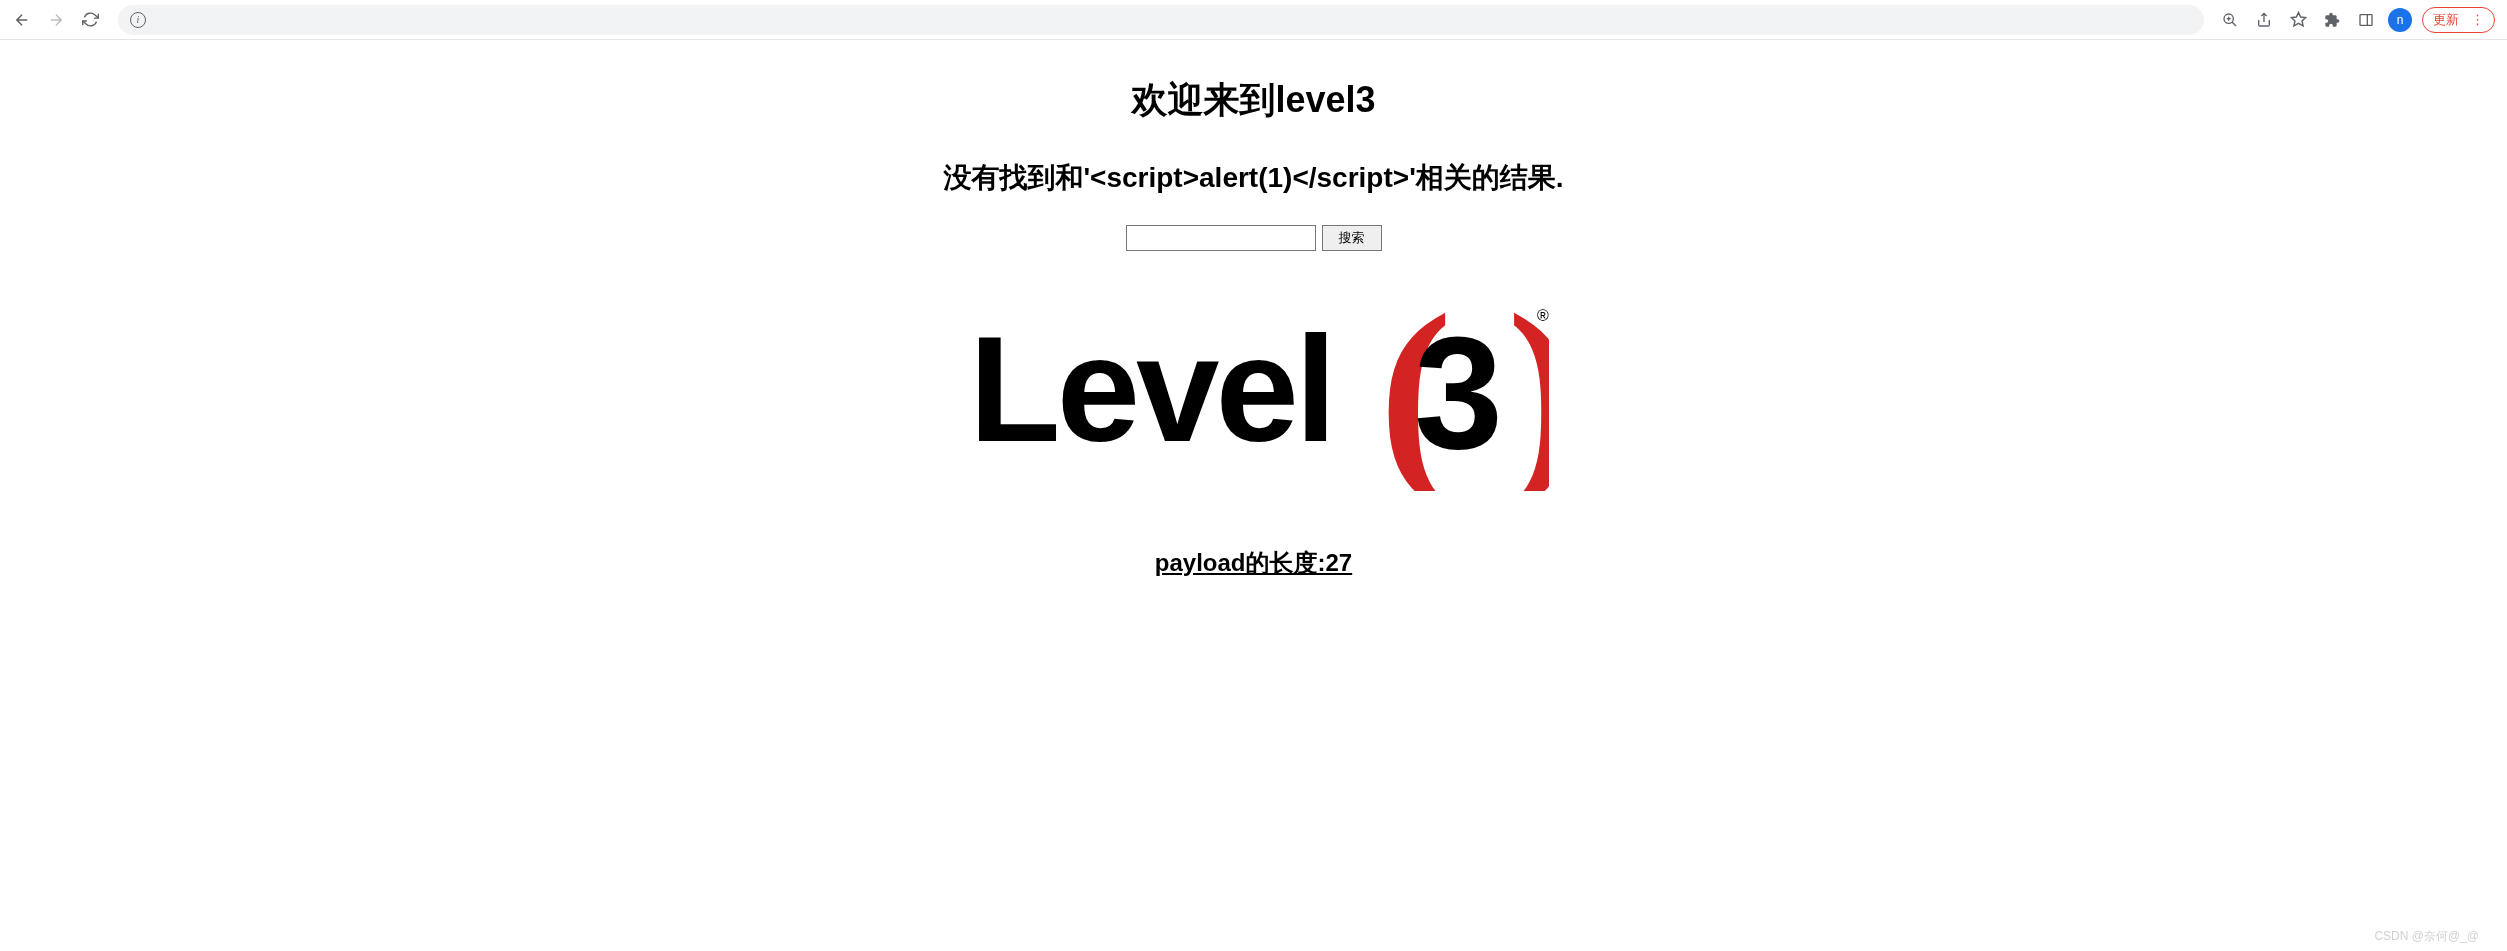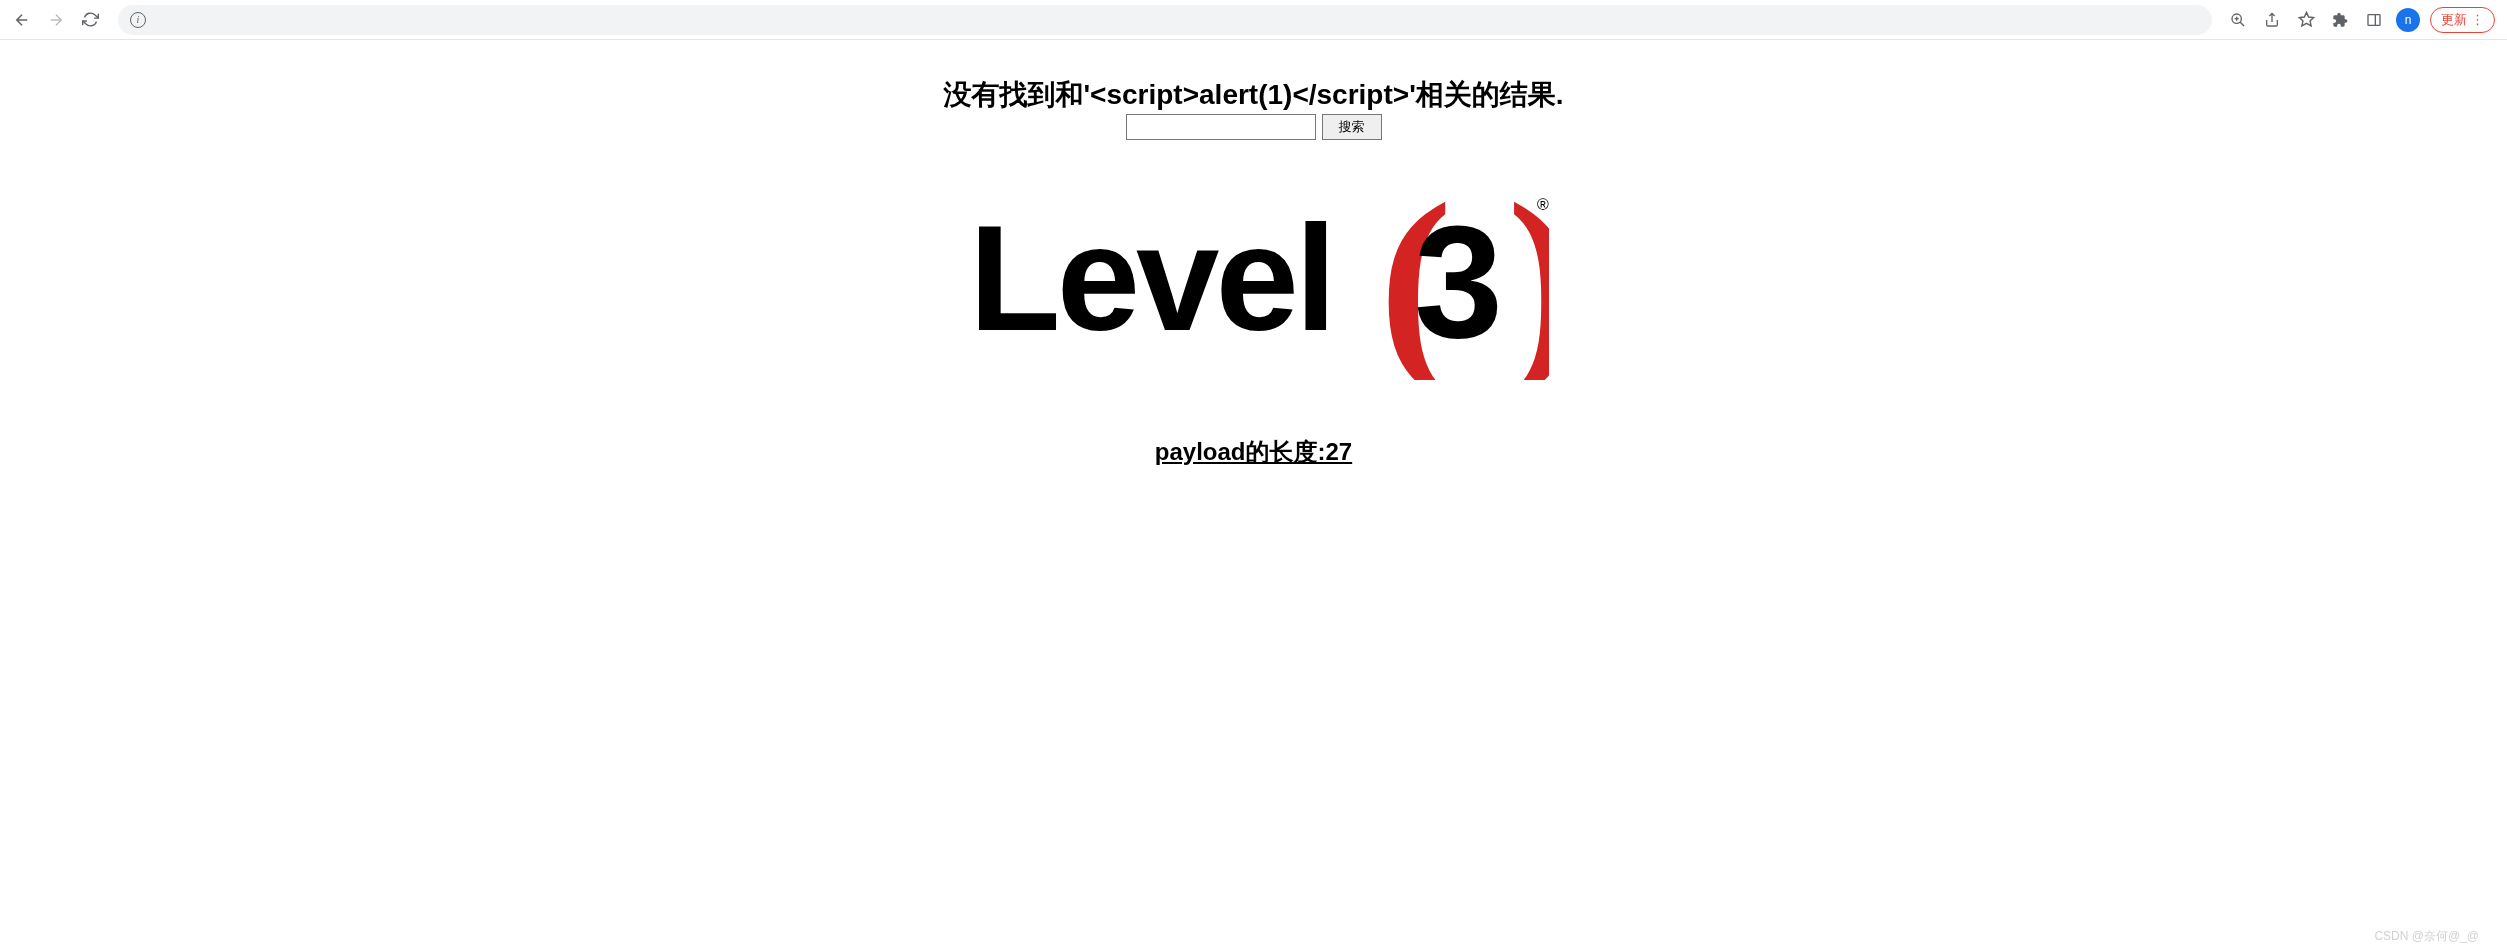--- a/index.html
+++ b/index.html
@@ -81,36 +81,37 @@
     }
     .update-badge {
       border: 1px solid #ea4335;
       color: #ea4335;
       border-radius: 13px;
       padding: 3px 10px;
       font-size: 13px;
       cursor: pointer;
       display: flex;
       align-items: center;
-      gap: 4px;
+      gap: 12px;
     }
     .page {
       text-align: center;
       padding-top: 36px;
     }
     .title {
       font-size: 36px;
       font-weight: bold;
       color: #000;
       margin-bottom: 34px;
     }
     .result-msg {
       font-size: 28px;
       font-weight: bold;
       color: #000;
+      margin-bottom: 28px;
     }
     .search-form {
       display: flex;
       justify-content: center;
       align-items: center;
       gap: 6px;
       margin-bottom: 40px;
     }
     .search-input {
       width: 190px;
@@ -223,20 +224,21 @@
       <span>n</span>
     </div>
     <div class="update-badge">
       <span>更新</span>
       <span style="line-height:1;">⋮</span>
     </div>
   </div>
 </div>
 
 <div class="page">
+  <h1 class="title">欢迎来到level3</h1>
   <h2 class="result-msg">没有找到和'&lt;script&gt;alert(1)&lt;/script&gt;'相关的结果.</h2>
   <form class="search-form">
     <input type="text" class="search-input" value="" style="">
     <button type="submit" class="search-btn">搜索</button>
   </form>
   <div class="logo-wrap">
     <svg class="logo-svg" viewBox="0 0 590 200">
       <text x="10" y="150" font-family="Arial Black, Arial, sans-serif" font-weight="900" font-size="150" fill="#000" letter-spacing="-4">Level</text>
       <text x="420" y="175" font-family="Georgia, 'Times New Roman', serif" font-weight="bold" font-size="220" fill="#d32323">(</text>
       <text x="455" y="157" font-family="Arial Black, Arial, sans-serif" font-weight="900" font-size="160" fill="#000">3</text>

